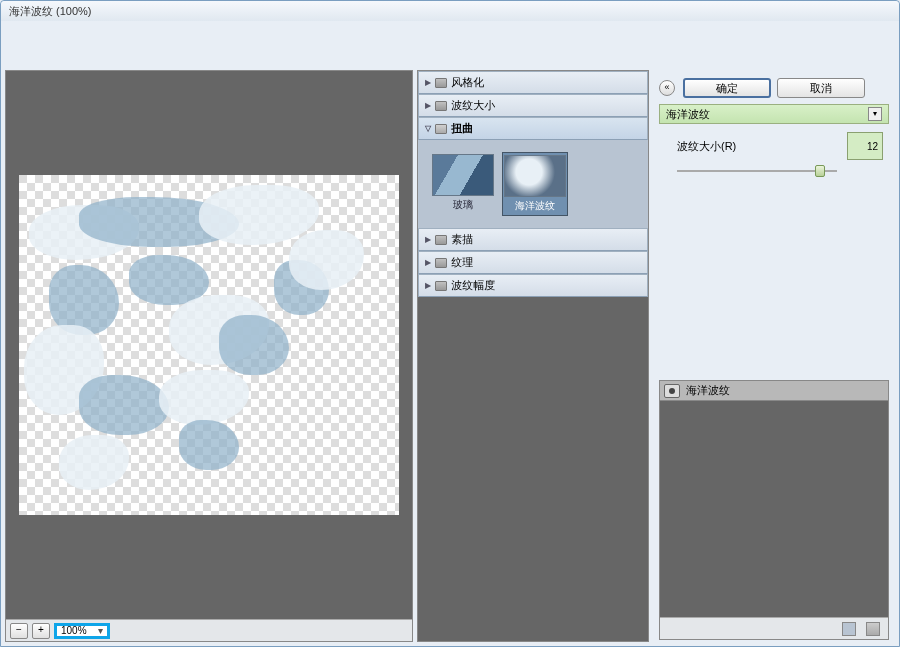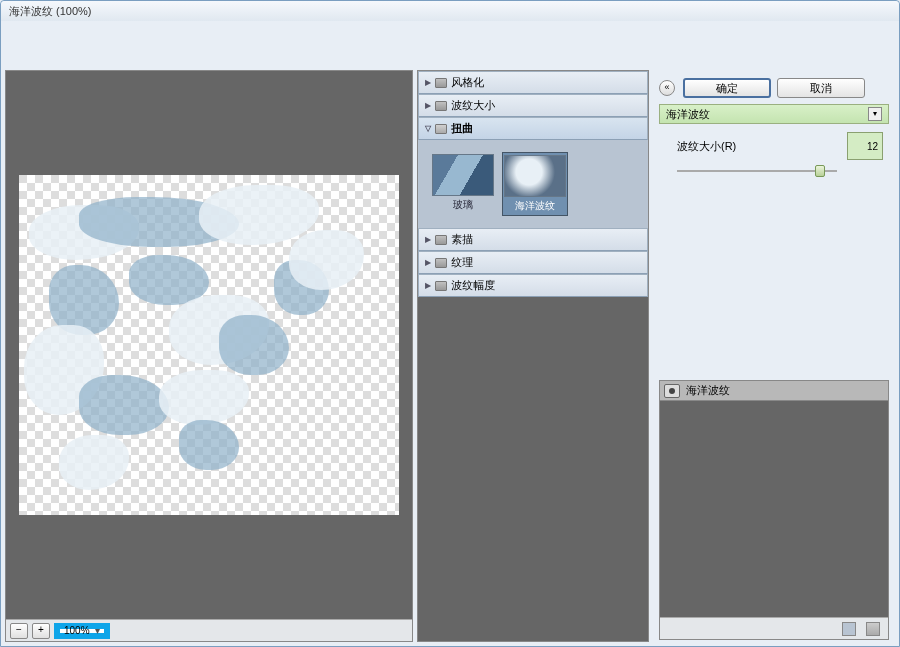--- a/index.html
+++ b/index.html
@@ -9,21 +9,21 @@
 .content { flex: 1; display: flex; padding: 4px; gap: 4px; }
 
 
 .preview-panel { width: 408px; background: #666; border: 1px solid #888; display: flex; flex-direction: column; }
 .preview-area { flex: 1; display: flex; align-items: center; justify-content: center; padding: 5px; }
 .preview-canvas { width: 380px; height: 340px; background: repeating-conic-gradient(#fff 0 25%, #ddd 0 50%) 0 0/16px 16px; position: relative; overflow: hidden; }
 .blob { position: absolute; background: #8fb0c9; opacity: 0.7; border-radius: 40% 60% 50% 50%; }
 .blobw { position: absolute; background: #e8f0f6; opacity: 0.85; border-radius: 50% 40% 60% 45%; }
 .preview-footer { height: 22px; background: #e4e7ea; border-top: 1px solid #aaa; display: flex; align-items: center; padding: 0 4px; gap: 4px; }
 .zoom-btn { width: 18px; height: 16px; background: linear-gradient(#fff,#e0e0e0); border: 1px solid #888; border-radius: 2px; text-align: center; line-height: 12px; cursor: pointer; font-size:10px; }
-.zoom-field { width: 56px; height: 16px; border: 6px solid #0ea5e9; background: #fff; padding: 0 4px; display:flex; align-items:center; justify-content:space-between; }
+.zoom-field { width: 56px; height: 16px; border: 3px solid #0ea5e9; background: #fff; padding: 0 4px; display:flex; align-items:center; justify-content:space-between; }
 .zoom-field span { font-size:10px; }
 .zoom-arrow { font-size: 8px; color:#555; }
 
 
 .filter-panel { width: 232px; display: flex; flex-direction: column; }
 .filter-tree { flex: 1; background: #666; border: 1px solid #888; overflow-y: auto; }
 .cat { background: linear-gradient(#e8eef5,#d4dde8); border: 1px solid #a0b0c0; border-bottom: 1px solid #8ca0b5; padding: 3px 6px; display: flex; align-items: center; gap: 4px; cursor: pointer; }
 .cat.selected { background: linear-gradient(#d8e4f0,#c4d4e6); font-weight: bold; }
 .tri { font-size: 8px; color: #556; }
 .folder-icon { width: 12px; height: 10px; background: linear-gradient(#c0c0c0,#999); border: 1px solid #777; border-radius: 1px; display: inline-block; }

